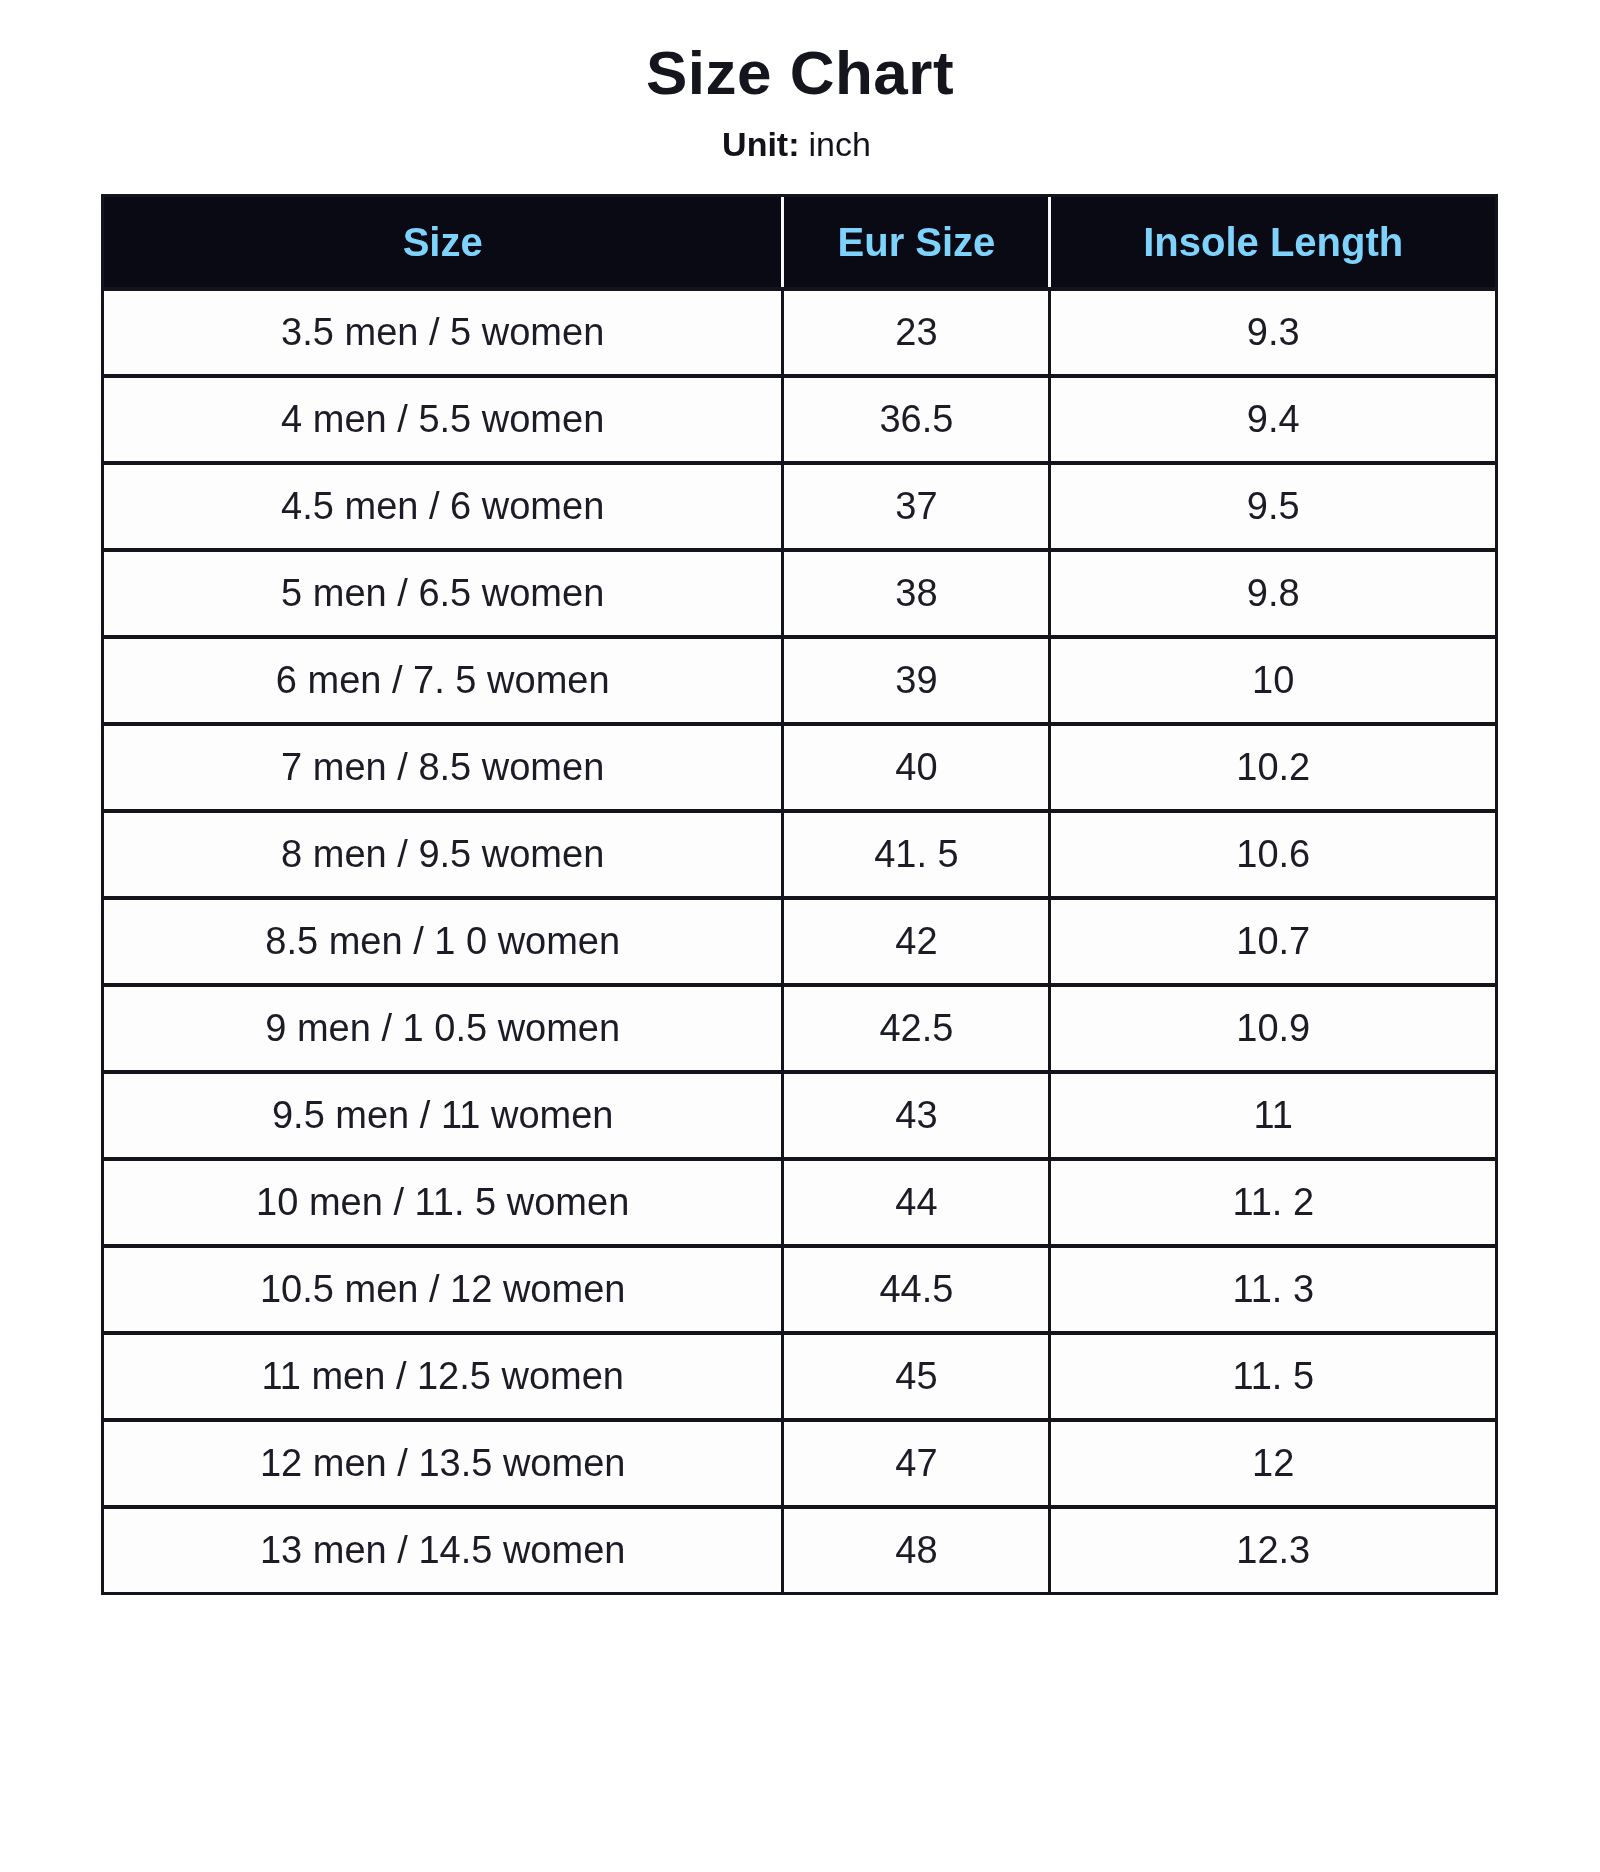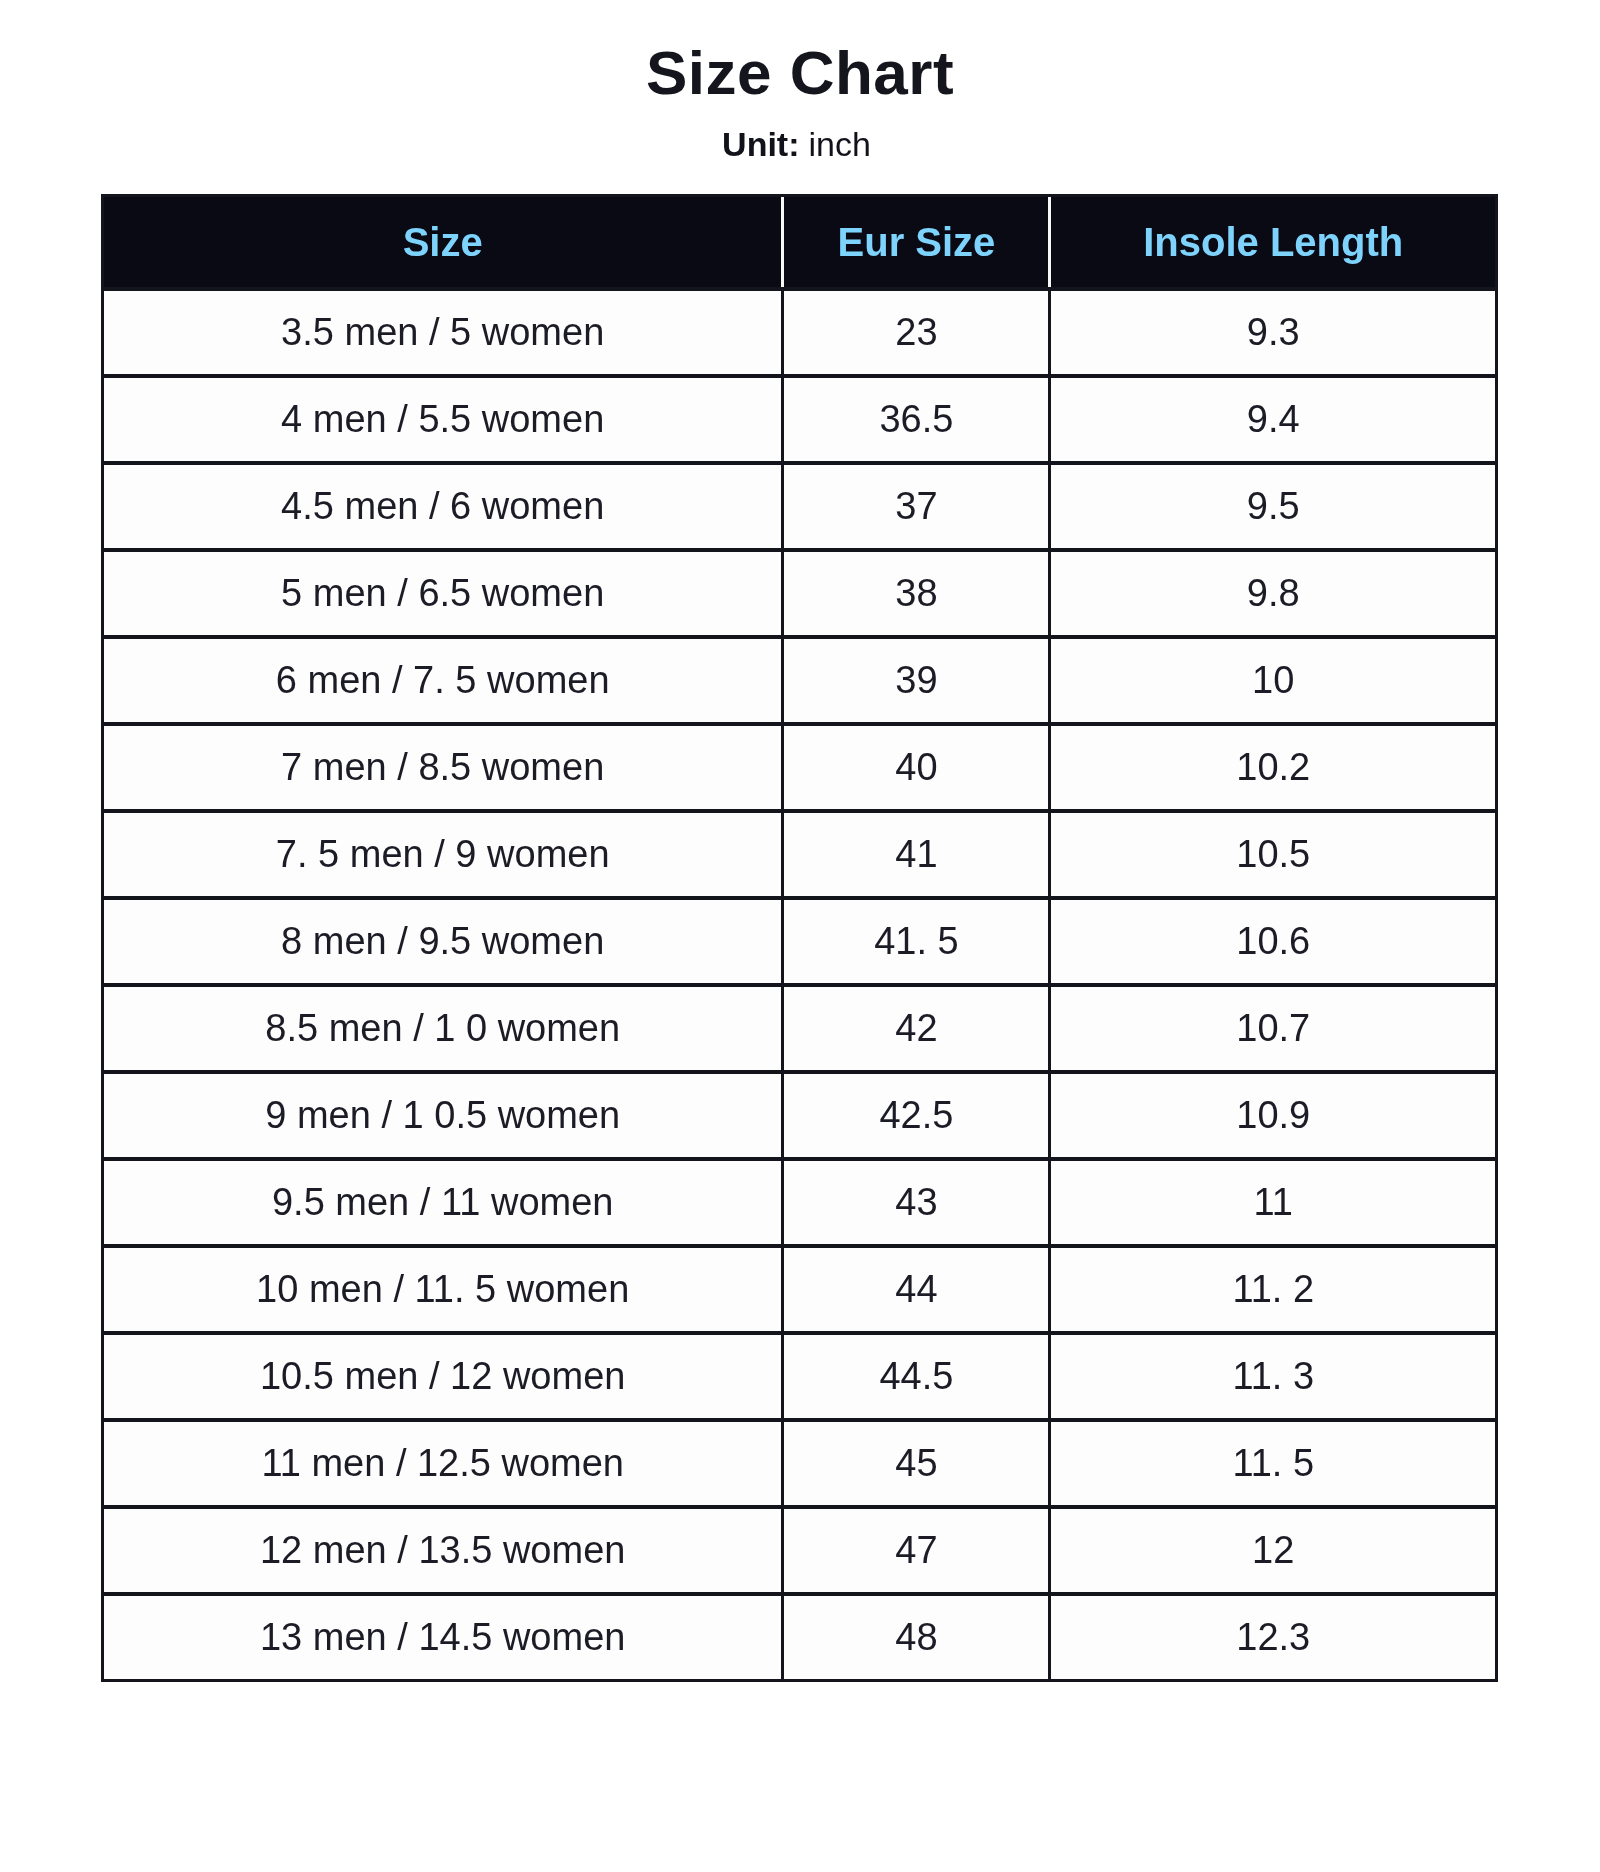--- a/index.html
+++ b/index.html
@@ -133,25 +133,20 @@
             <td>6 men / 7. 5 women</td>
             <td>39</td>
             <td>10</td>
           </tr>
           <tr>
             <td>7 men / 8.5 women</td>
             <td>40</td>
             <td>10.2</td>
           </tr>
           <tr>
-            <td>7. 5 men / 9 women</td>
-            <td>41</td>
-            <td>10.5</td>
-          </tr>
-          <tr>
             <td>8 men / 9.5 women</td>
             <td>41. 5</td>
             <td>10.6</td>
           </tr>
           <tr>
             <td>8.5 men / 1 0 women</td>
             <td>42</td>
             <td>10.7</td>
           </tr>
           <tr>

